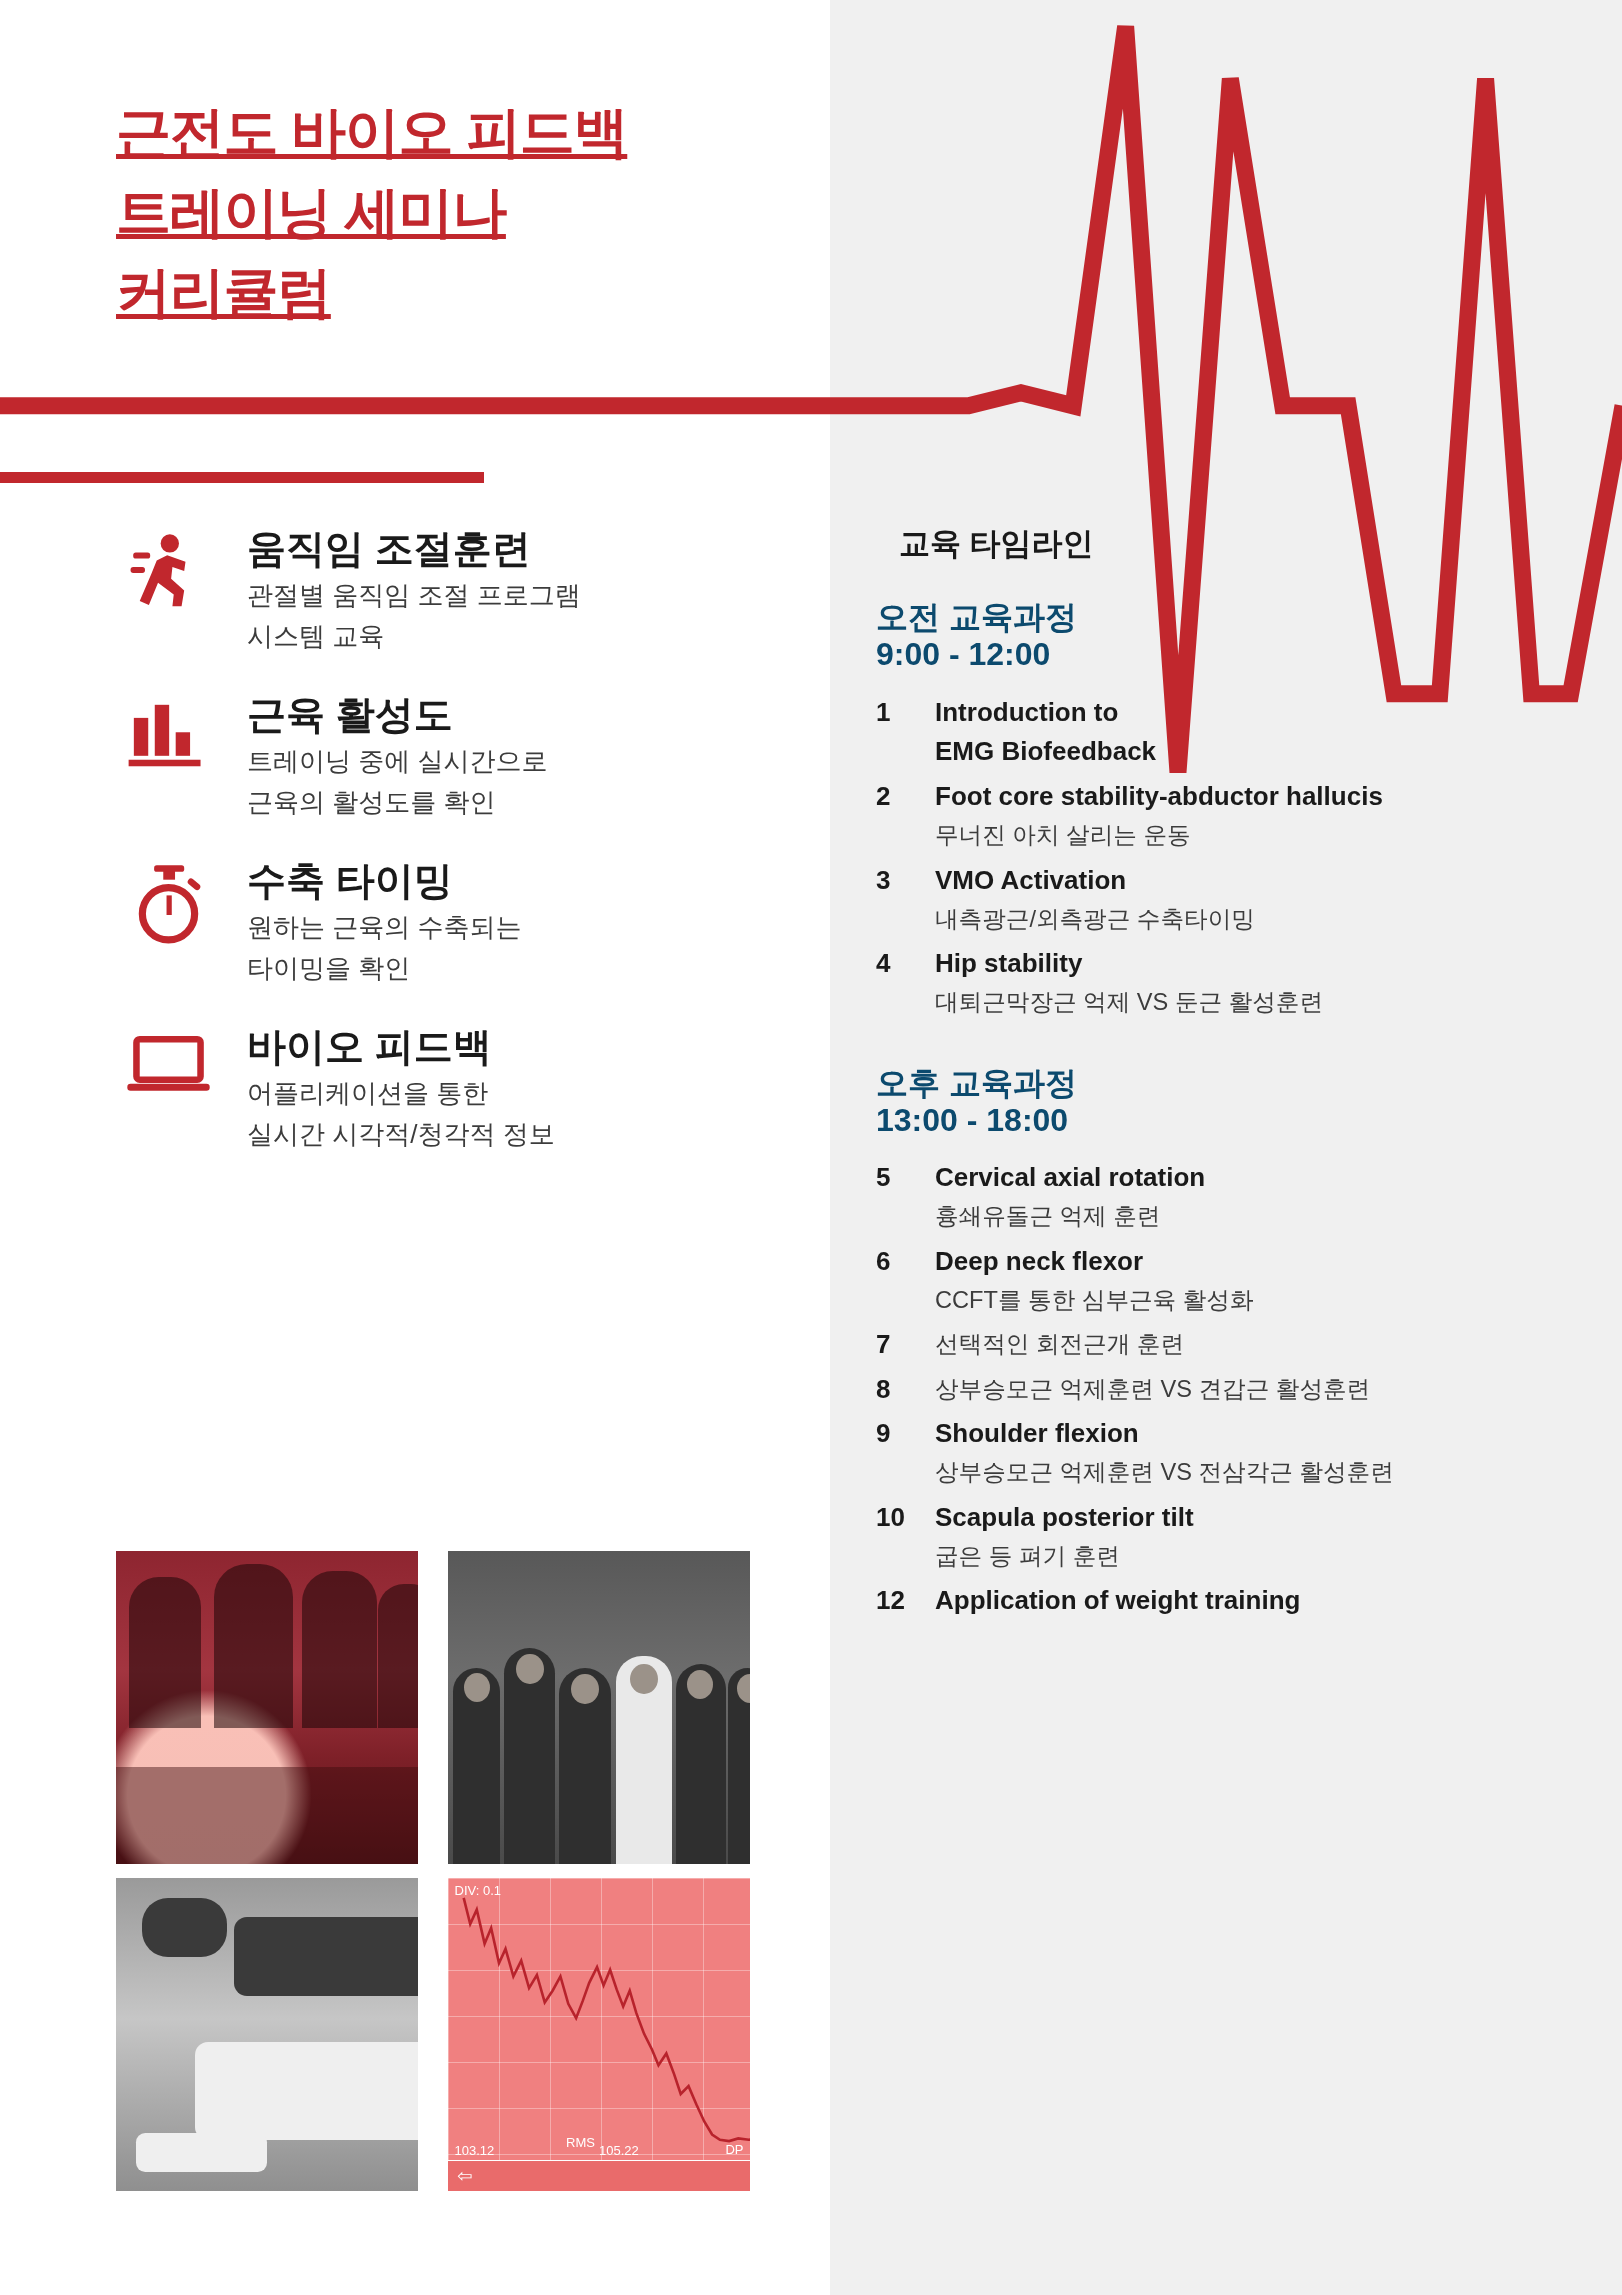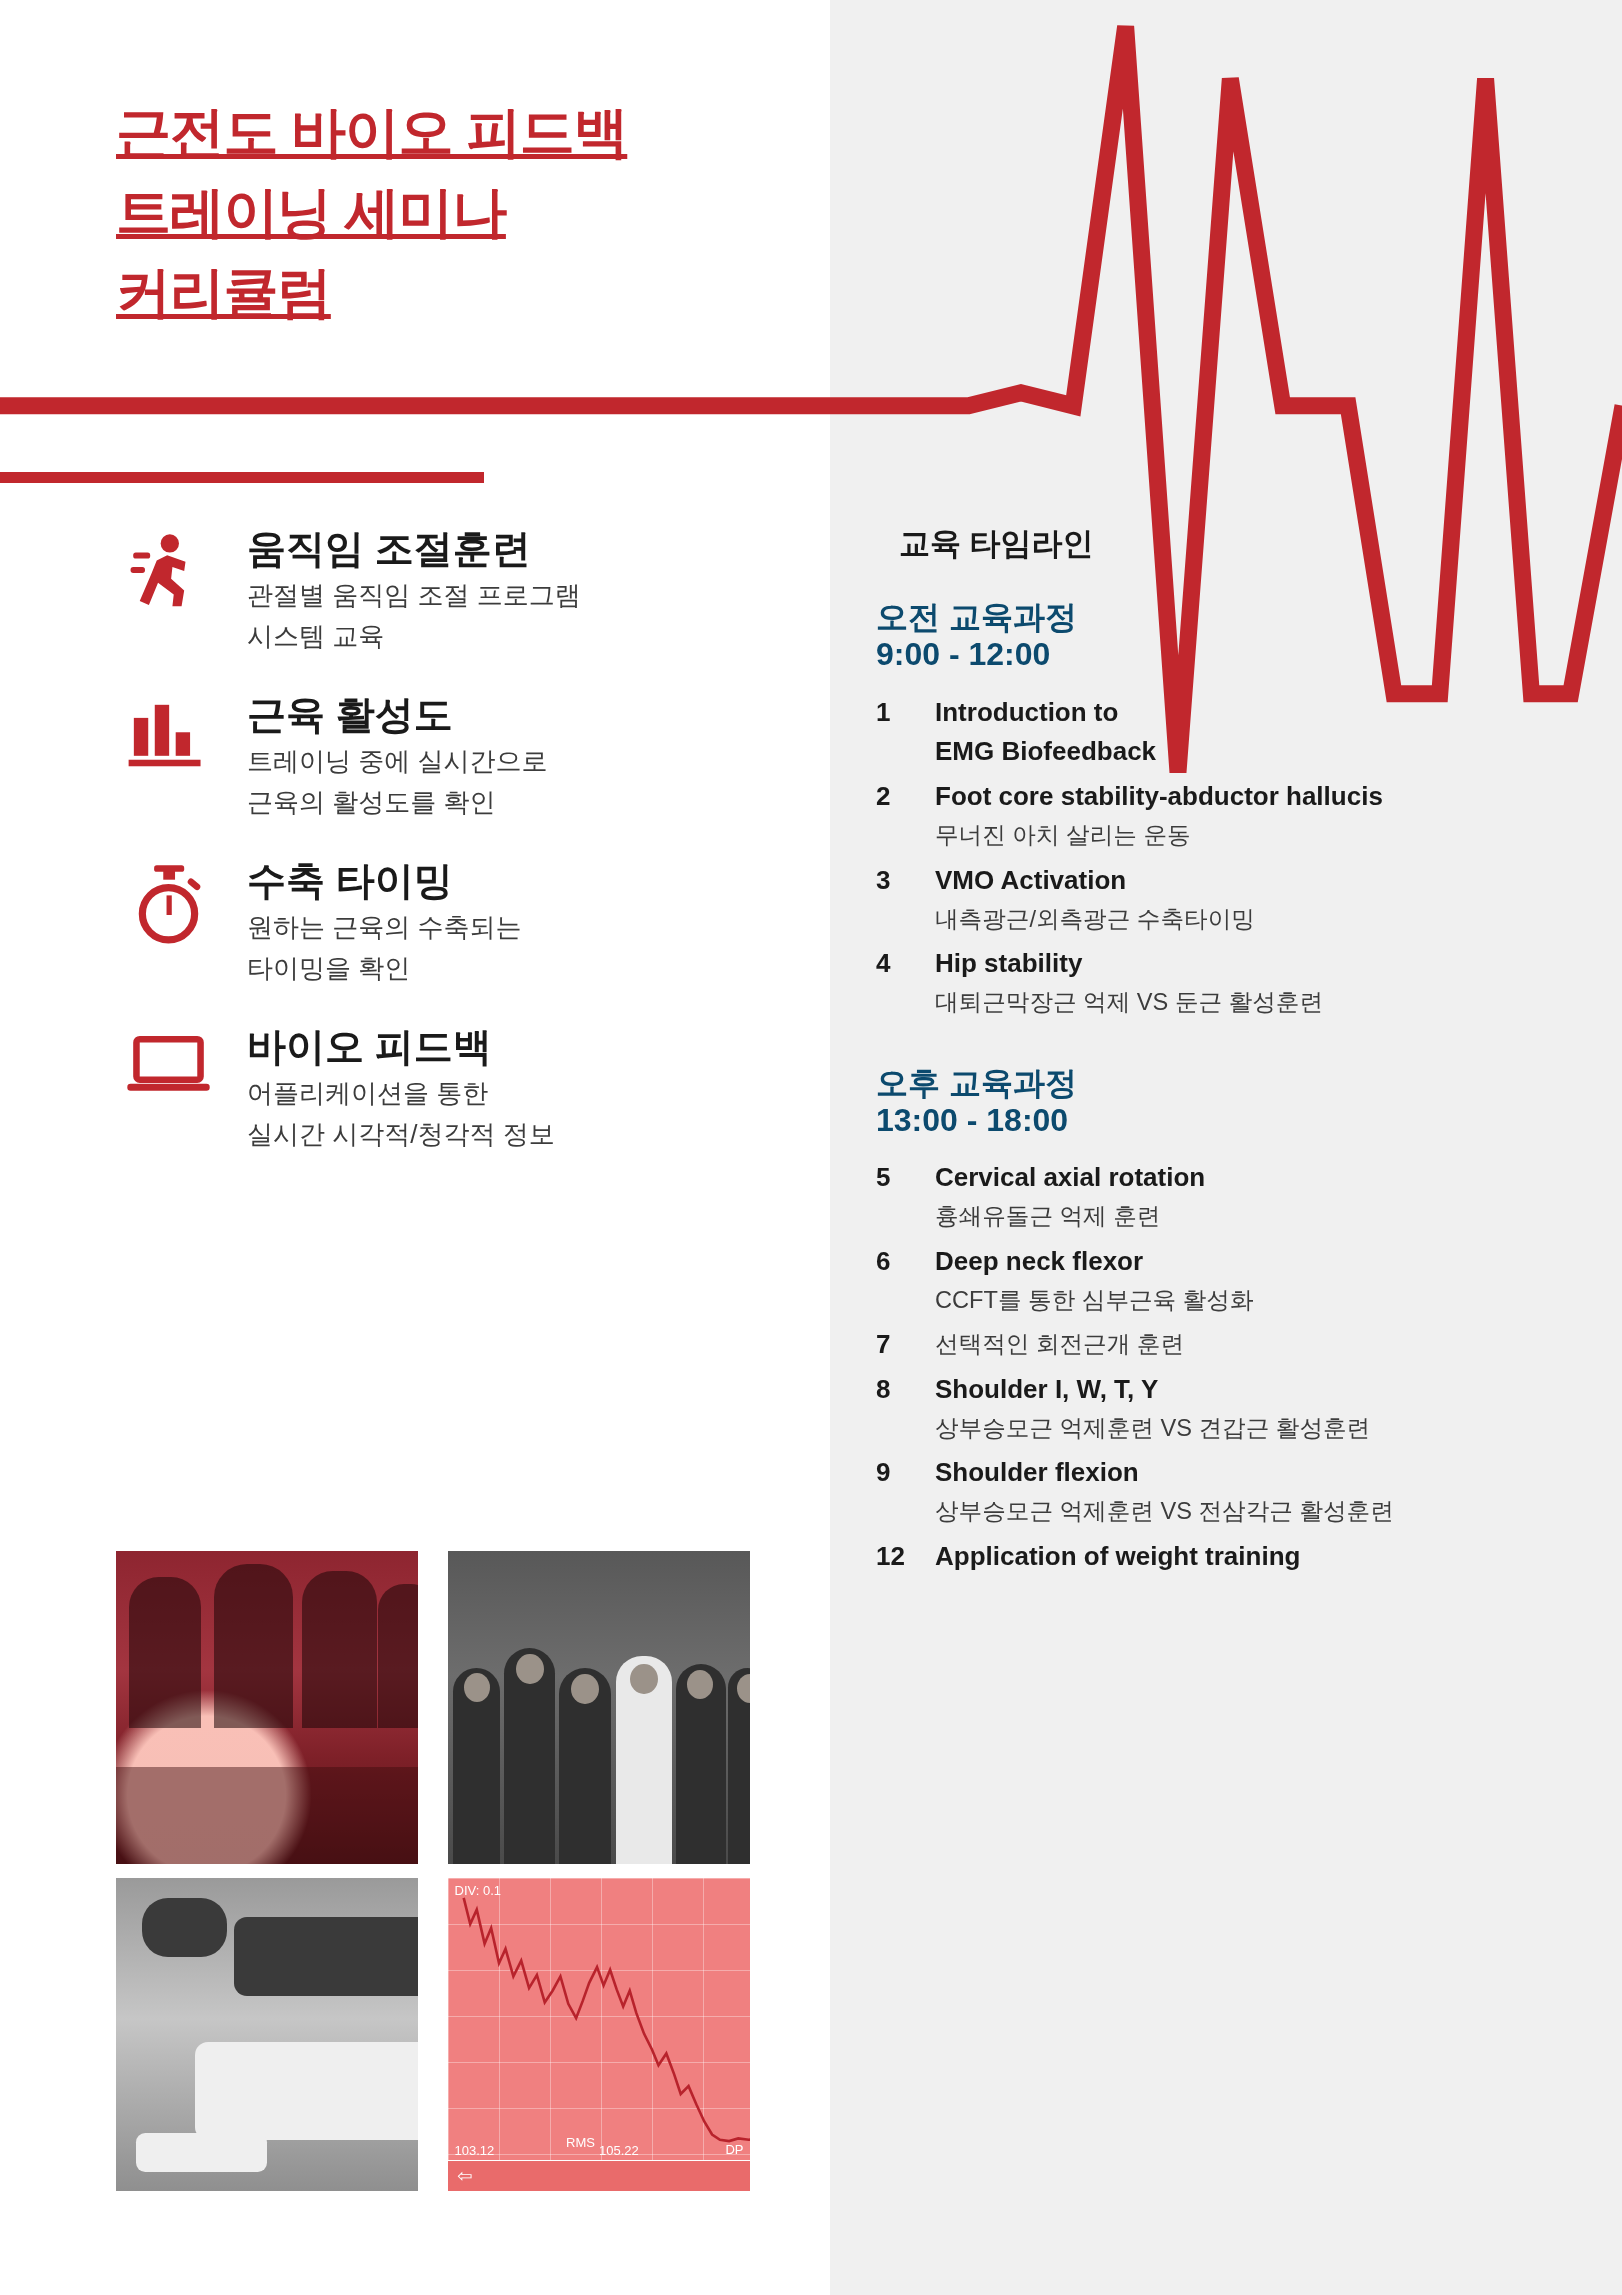--- a/index.html
+++ b/index.html
@@ -413,29 +413,33 @@
           <span class="sess-num">6</span>
           <div class="sess-main">Deep neck flexor</div>
           <div class="sess-sub">CCFT를 통한 심부근육 활성화</div>
         </li>
         <li class="sess-item">
           <span class="sess-num">7</span>
           <div class="sess-sub">선택적인 회전근개 훈련</div>
         </li>
         <li class="sess-item">
           <span class="sess-num">8</span>
-          <div class="sess-main">Shoulder I, W, T, Y</div>
           <div class="sess-sub">상부승모근 억제훈련 VS 견갑근 활성훈련</div>
         </li>
         <li class="sess-item">
           <span class="sess-num">9</span>
           <div class="sess-main">Shoulder flexion</div>
           <div class="sess-sub">상부승모근 억제훈련 VS 전삼각근 활성훈련</div>
         </li>
         <li class="sess-item">
+          <span class="sess-num">10</span>
+          <div class="sess-main">Scapula posterior tilt</div>
+          <div class="sess-sub">굽은 등 펴기 훈련</div>
+        </li>
+        <li class="sess-item">
           <span class="sess-num">12</span>
           <div class="sess-main">Application of weight training</div>
         </li>
       </ul>
     </div>
 
   </div>
 
 </div>
 

